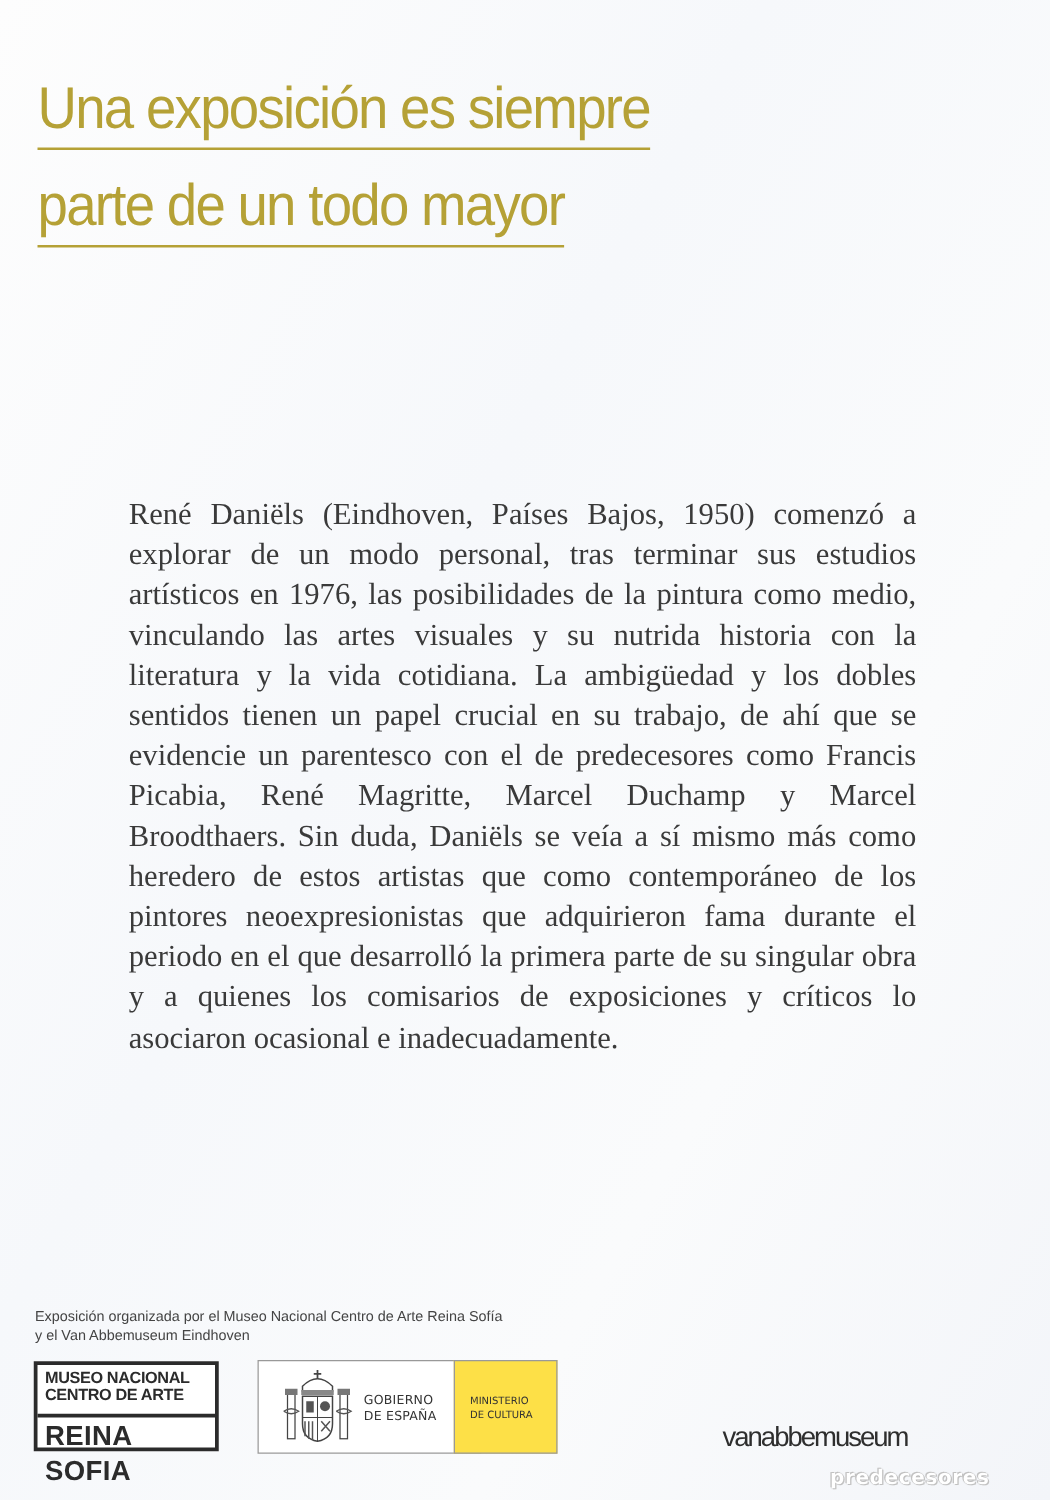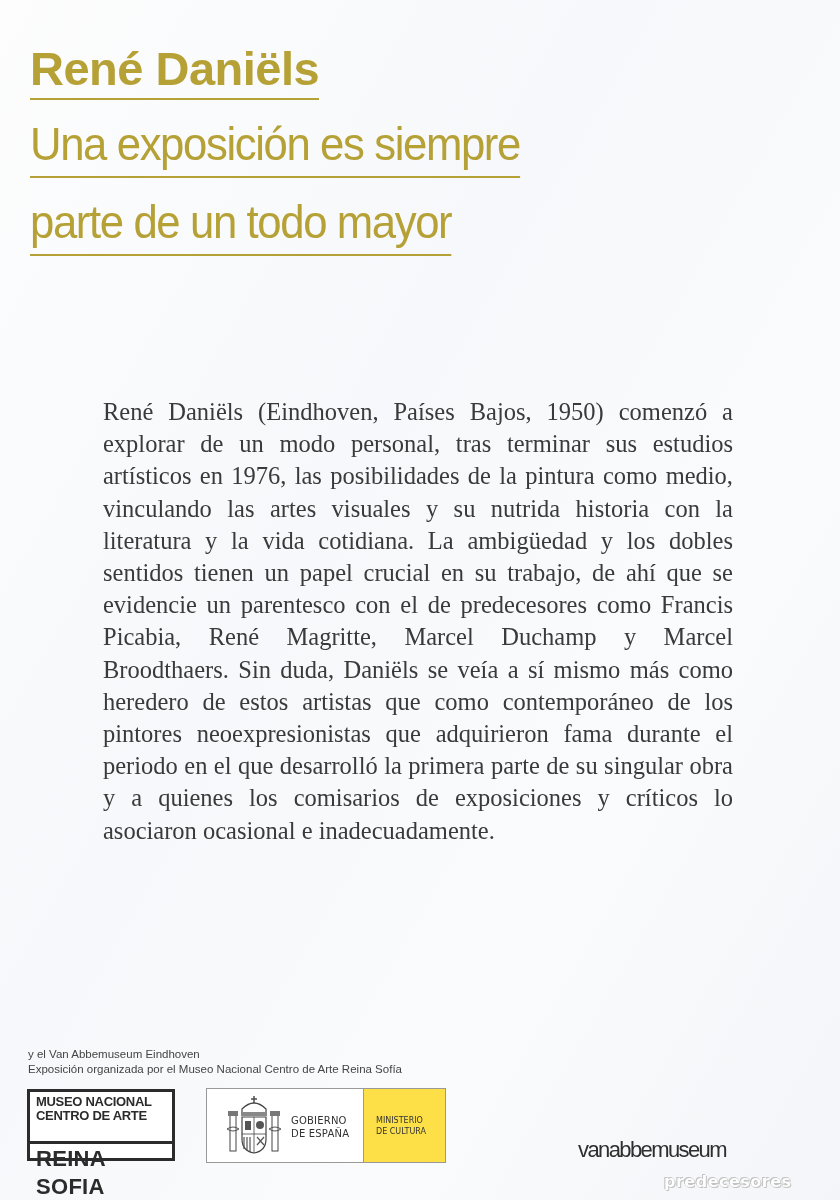--- a/index.html
+++ b/index.html
@@ -54,21 +54,21 @@
     font-family: "Liberation Sans", sans-serif;
     font-size: 11.5px; line-height: 15px; color: #444;
     width: 440px;
   }
 
   .logo-reina {
     position: absolute; left: 27px; top: 1089px; width: 148px; height: 72px;
     border: 3px solid #2b2b2b; box-sizing: border-box; background: #fff;
   }
   .logo-reina .top {
-    height: 52px; border-bottom: 3px solid #2b2b2b;
+    height: 42px; border-bottom: 3px solid #2b2b2b;
     padding: 3px 0 0 6px; box-sizing: border-box;
     font-family: "Liberation Sans", sans-serif; font-weight: bold;
     font-size: 13px; line-height: 14px; color: #2b2b2b; letter-spacing: -0.3px;
   }
   .logo-reina .bottom {
     padding: 1px 0 0 6px;
     font-family: "Liberation Sans", sans-serif; font-weight: bold;
     font-size: 22px; line-height: 28px; color: #2b2b2b; letter-spacing: 0.3px;
   }
 
@@ -102,32 +102,31 @@
     color: #ffffff; letter-spacing: 0.5px;
     text-shadow: 0 0 1px #9a9a9a, 1px 1px 0 #c7c7c7, -1px -1px 0 #c7c7c7;
   }
 </style>
 </head>
 <body>
 
 <div style="--gold:#b5a136;">
 
   <div class="title-block" style="--gold:#b5a136;">
-    <h1 class="artist-name">René Daniëls</h1>
     <div class="subtitle">
       <h2 class="subtitle-line">Una exposición es siempre</h2>
       <h2 class="subtitle-line">parte de un todo mayor</h2>
     </div>
   </div>
 
   <p class="body-text">René Daniëls (Eindhoven, Países Bajos, 1950) comenzó a explorar de un modo personal, tras terminar sus estudios artísticos en 1976, las posibilidades de la pintura como medio, vinculando las artes visuales y su nutrida historia con la literatura y la vida cotidiana. La ambigüedad y los dobles sentidos tienen un papel crucial en su trabajo, de ahí que se evidencie un parentesco con el de predecesores como Francis Picabia, René Magritte, Marcel Duchamp y Marcel Broodthaers. Sin duda, Daniëls se veía a sí mismo más como heredero de estos artistas que como contemporáneo de los pintores neoexpresionistas que adquirieron fama durante el periodo en el que desarrolló la primera parte de su singular obra y a quienes los comisarios de exposiciones y críticos lo asociaron ocasional e inadecuadamente.</p>
 
   <div class="credit">
+    <div>Exposición organizada por el Museo Nacional Centro de Arte Reina Sofía</div>
     <div>y el Van Abbemuseum Eindhoven</div>
-    <div>Exposición organizada por el Museo Nacional Centro de Arte Reina Sofía</div>
   </div>
 
   <div class="logo-reina">
     <div class="top">
       <div>MUSEO NACIONAL</div>
       <div>CENTRO DE ARTE</div>
     </div>
     <div class="bottom">REINA SOFIA</div>
   </div>
 

